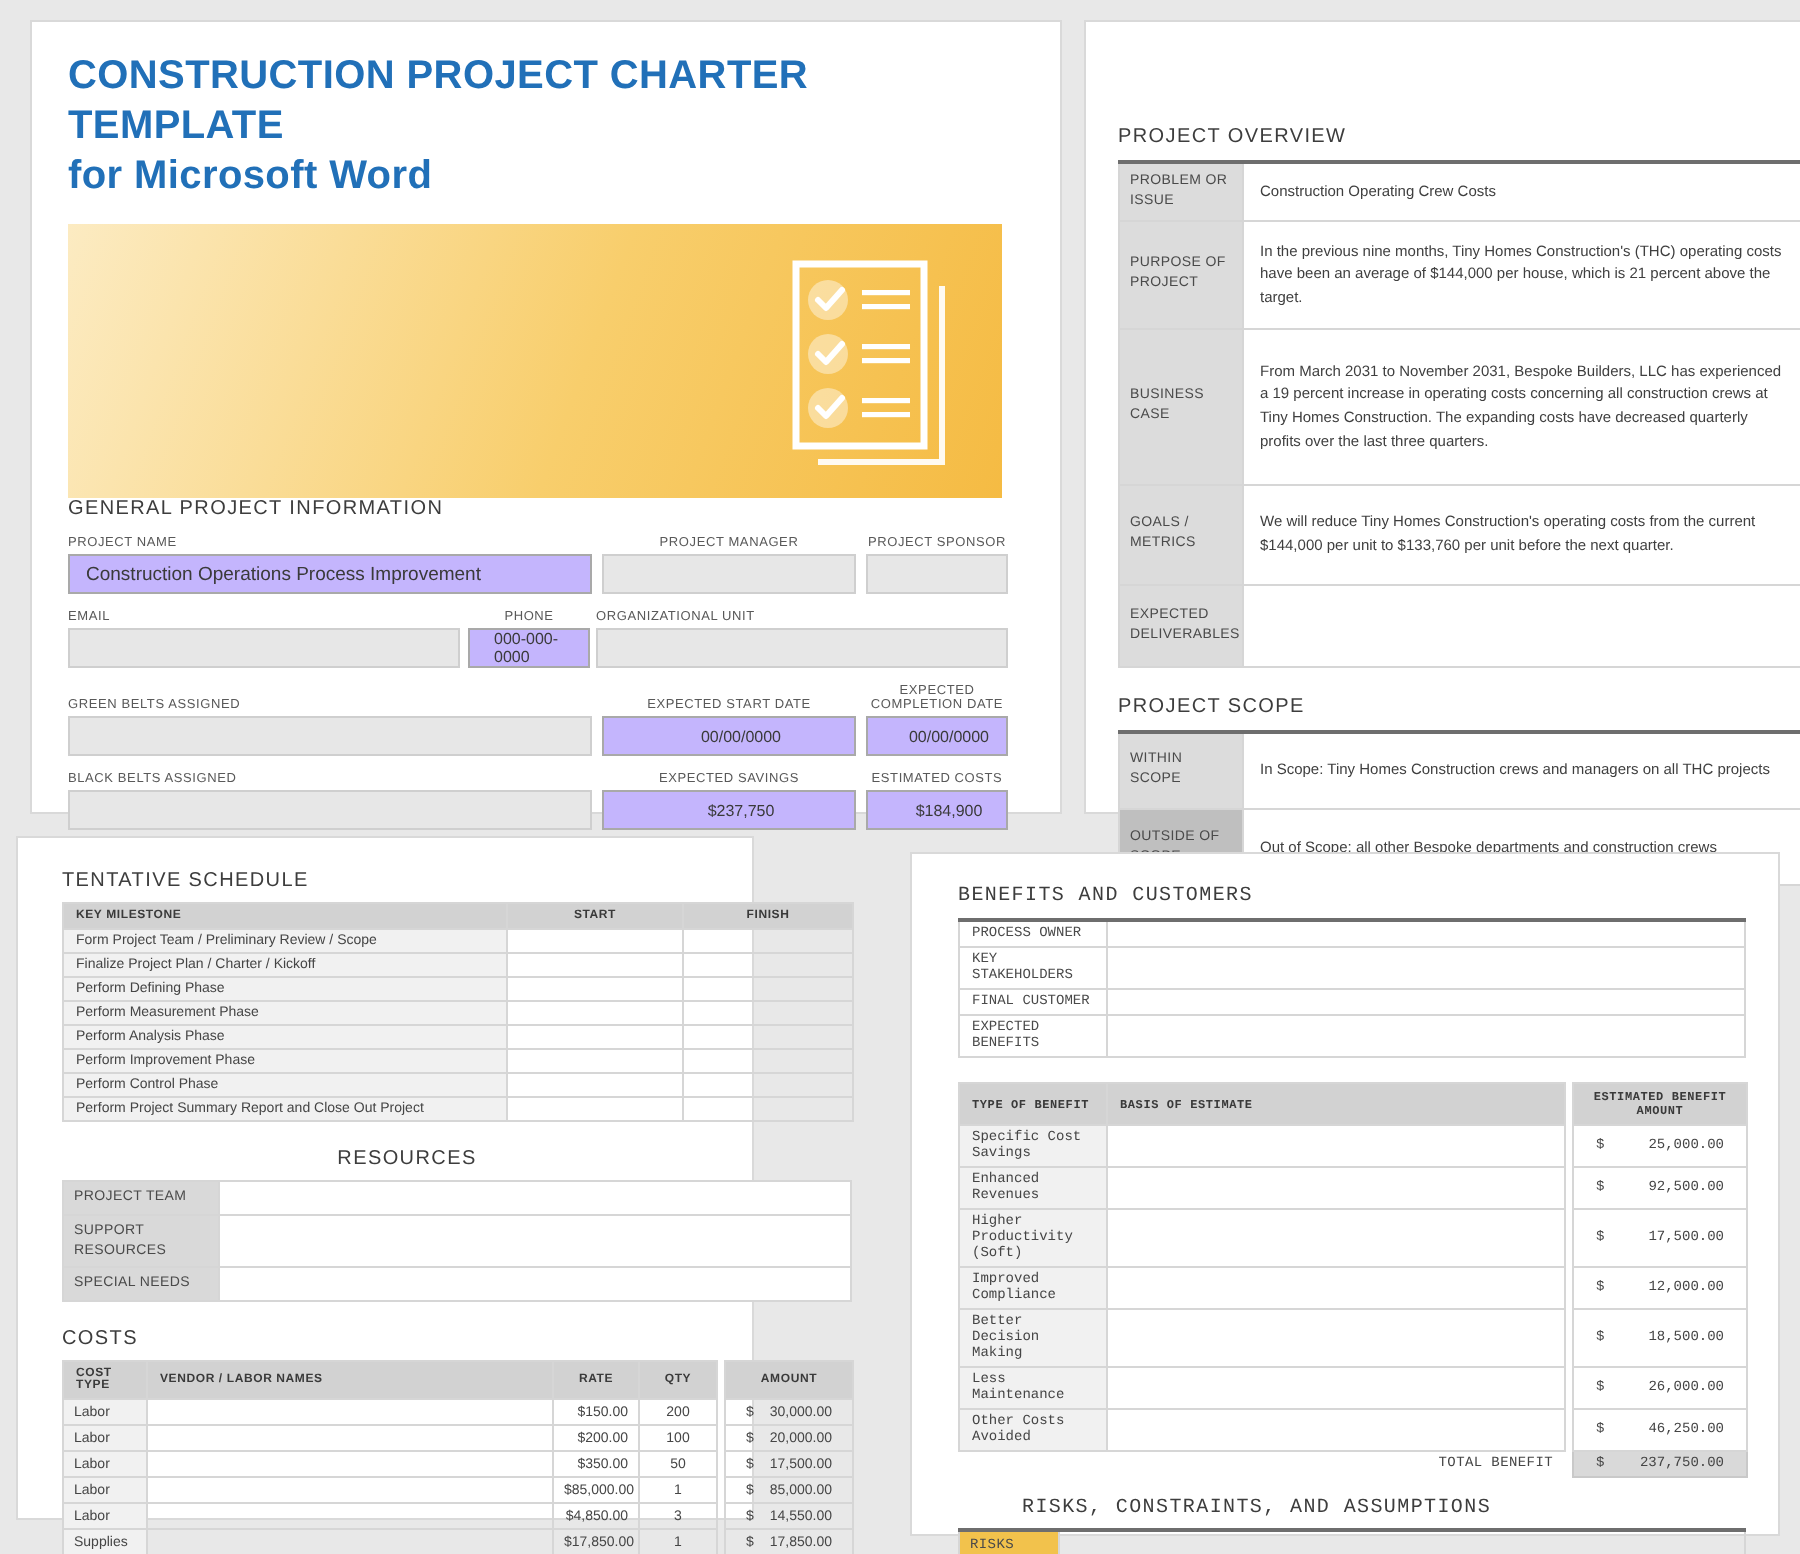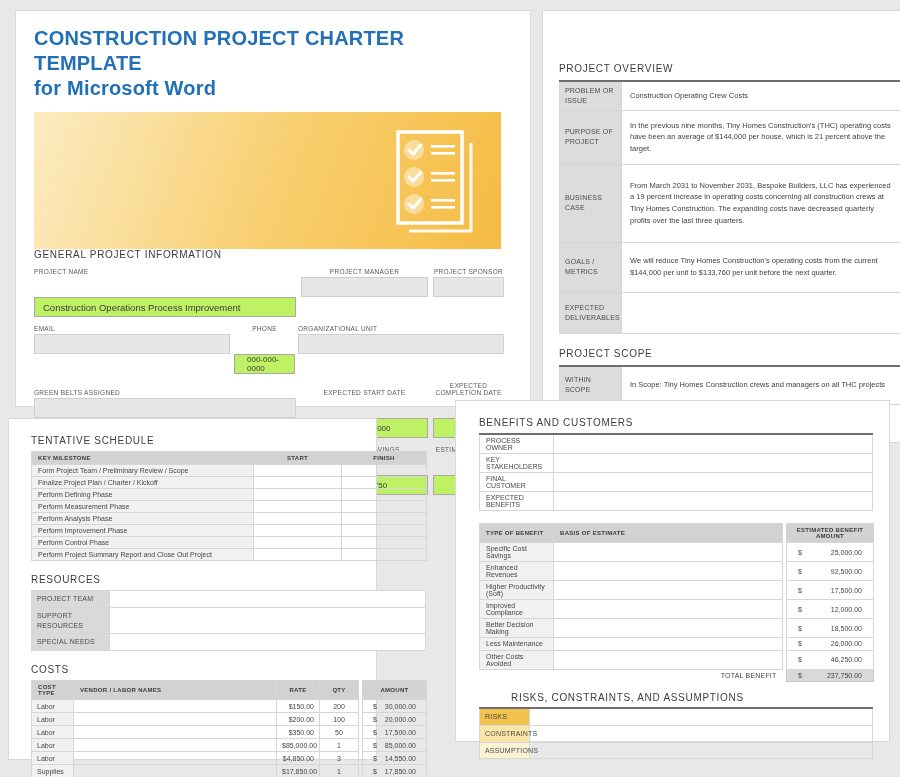--- a/index.html
+++ b/index.html
@@ -5,21 +5,21 @@
   * { margin:0; padding:0; box-sizing:border-box; }
   html,body { background:#E8E8E8; }
   .canvas {
     position:relative; width:900px; height:777px; overflow:hidden;
     background:#E8E8E8; font-family:"Liberation Sans", sans-serif; color:#3F3F3F;
   }
   .page { position:absolute; background:#FFFFFF; border:1px solid #D9D9D9; }
   #page1 { left:15px;  top:10px;  width:516px; height:397px; }
   #page2 { left:542px; top:10px;  width:366px; height:397px; border-right:none; }
   #page3 { left:8px;   top:418px; width:369px; height:342px; }
-  #page4 { left:455px; top:400px; width:435px; height:342px; }
+  #page4 { left:455px; top:426px; width:435px; height:342px;font-family:Liberation Mono, monospace; }
 
   
   .sec-h { font-size:10px; font-weight:400; color:#3D3D3D; letter-spacing:0.7px; }
   .tbl { border-collapse:collapse; table-layout:fixed; }
   .tbl td, .tbl th { border:1px solid #D6D6D6; vertical-align:middle; }
   .tbl .lbl { background:#DCDCDC; font-size:7px; color:#4A4A4A; line-height:1.4;
               padding:3px 5px; letter-spacing:0.2px; }
   .tbl .val { background:#FFFFFF; font-size:7.5px; color:#3F3F3F; line-height:1.55;
               padding:4px 8px; }
   .dark-top { border-top:2px solid #6E6E6E; }
@@ -42,36 +42,36 @@
 
   .gi-head { }
   .form { margin-top:8px; width:470px; }
   .frow { display:grid; margin-top:8px; }
   .cols-a { grid-template-columns:262px 5px 127px 5px 71px; }
   .cols-b { grid-template-columns:196px 4px 61px 3px 206px; }
   .flabel { font-size:6.5px; color:#595959; letter-spacing:0.3px; padding-bottom:2px; align-self:end; }
   .flabel.c { text-align:center; }
   .fld { height:20px; font-size:8px; display:flex; align-items:center;padding-left:12px; }
   .fld.gray  { background:#E7E7E7; border:1px solid #CFCFCF; }
-  .fld.white { background:#bef264; border:1px solid #A9A9A9; justify-content:center; color:#3A3A3A;margin-top:20px; }
+  .fld.white { background:#c4b5fd; border:1px solid #A9A9A9; justify-content:center; color:#3A3A3A; }
   .fld.name  { font-size:9.5px; justify-content:flex-start; padding-left:8px; }
 
   
   .p2-inner { padding:52px 0 0 16px; }
   .ov-tbl { width:344px; margin-top:6px; }
   .ov-tbl .lbl { width:62px; }
   .scope-head { margin-top:14px; }
   .scope-tbl .lbl.darker { background:#BFBFBF; }
 
   
   .p3-inner { padding:16px 0 0 22px; }
   .p4-inner { padding:16px 0 0 23px; }
   .sched-tbl { width:395px; margin:5px 0 0; }
   .sched-tbl td { font-size:7px; color:#454545; padding:2px 6px; height:12px; }
-  .res-head { margin-top:13px; }
+  .res-head { margin-top:13px;text-align:center; }
   .res-tbl { width:395px; margin-top:5px; }
   .res-tbl .lbl { width:78px; background:#D9D9D9; }
   .res-tbl td { height:12px; }
   .costs-head { margin-top:13px; }
   .costs-tbl { width:395px; margin-top:5px; }
   .costs-tbl td { font-size:7px; color:#454545; padding:2px 5px; height:13px; }
   .t-right { text-align:right; }
   .t-center { text-align:center; }
   .total-row td { border:none; background:transparent; }
   .total-lbl { font-size:6.5px; color:#3A3A3A; letter-spacing:0.2px; }

